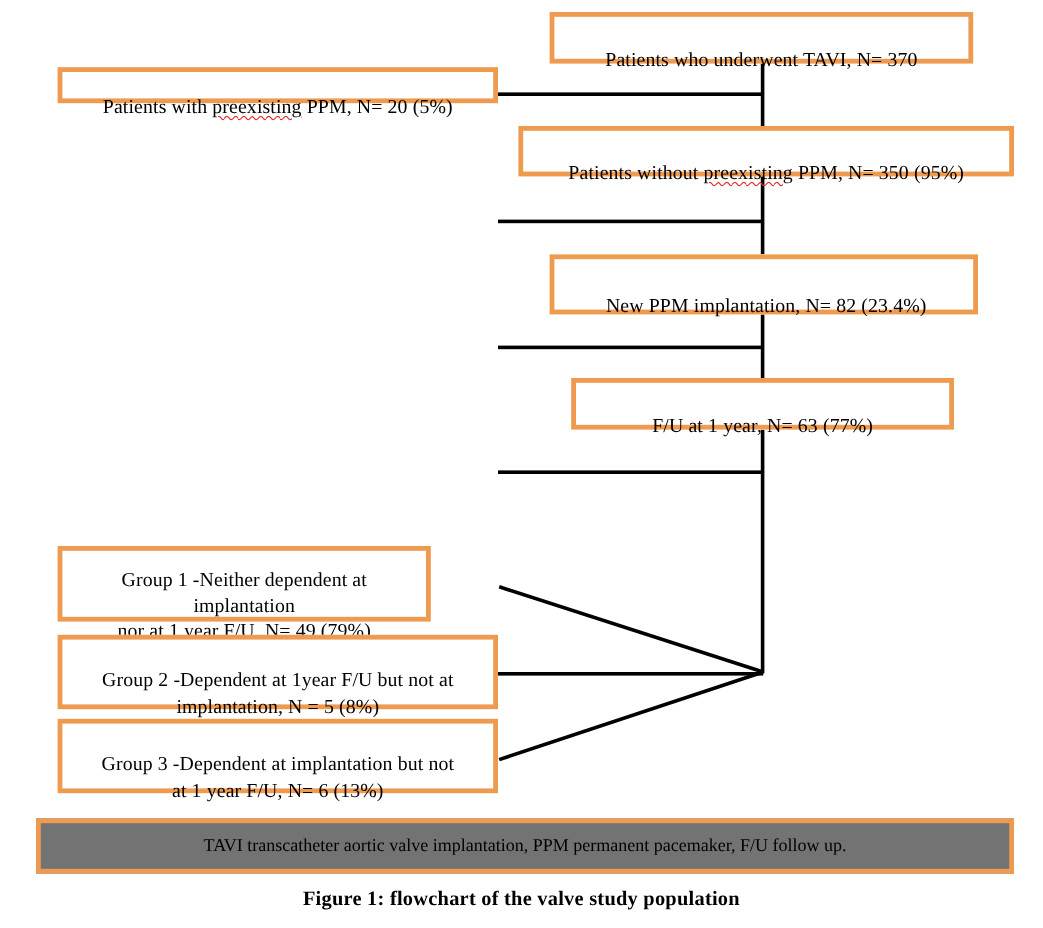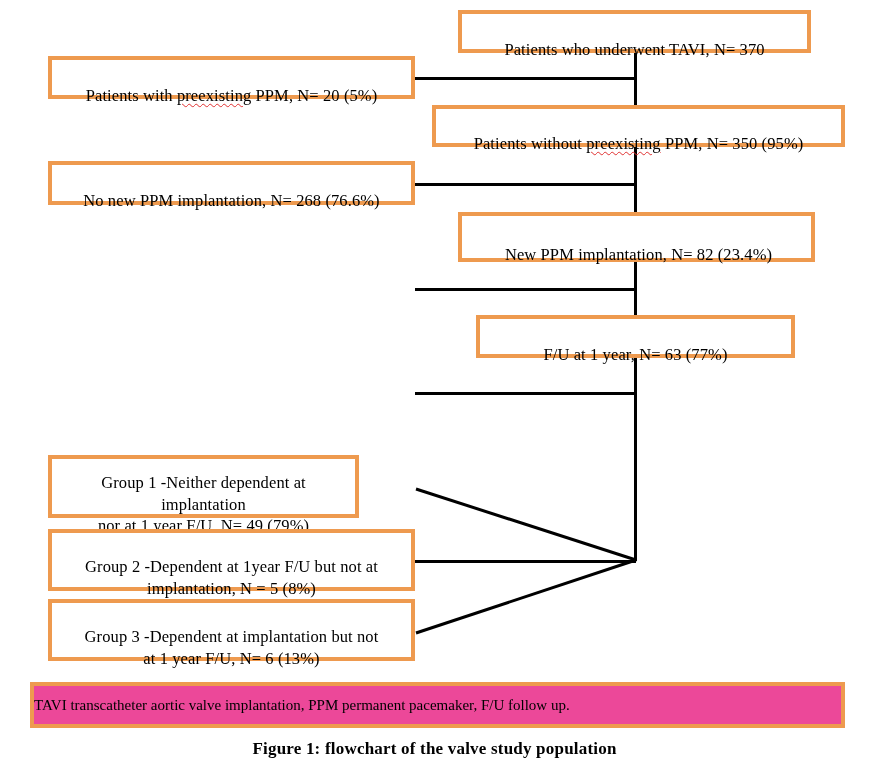--- a/index.html
+++ b/index.html
@@ -39,23 +39,24 @@
   .box .txt {
     display: block;
     width: 100%;
     white-space: pre-line;
     margin-top: 36px;
   }
   .legend-box {
     position: absolute;
     box-sizing: border-box;
     border: 4px solid #ee9a4f;
-    background: #ec4899;
+    background: #737373;
     display: flex;
     align-items: center;
+    justify-content: center;
     text-align: center;
     font-size: 15px;
     z-index: 3;
   }
 
   
   .misspell {
     text-decoration: underline wavy #e03131;
     text-decoration-thickness: 1px;
     text-underline-offset: 2px;
@@ -125,27 +126,24 @@
   </div>
 
   <div class="box" style="left:458px; top:212px; width:357px; height:50px;padding-left:12px;">
     <span class="txt">New PPM implantation, N= 82 (23.4%)</span>
   </div>
 
   <div class="box" style="left:476px; top:315px; width:319px; height:43px;">
     <span class="txt">F/U at 1 year, N= 63 (77%)</span>
   </div>
 
-  <div class="box" style="left:48px; top:56px; width:367px; height:43px;">
+  <div class="box" style="left:48px; top:56px; width:367px; height:30px;">
     <span class="txt"><span>Patients with </span><span class="misspell">preexisting</span><span> PPM, N= 20 (5%)</span></span>
   </div>
 
-  <div class="box" style="left:48px; top:161px; width:367px; height:44px;">
-    <span class="txt">No new PPM implantation, N= 268 (76.6%)</span>
-  </div>
 
 
 
   <div class="box" style="left:48px; top:455px; width:311px; height:63px;">
     <span class="txt">Group 1 -Neither dependent at implantation
 nor at 1 year F/U, N= 49 (79%)</span>
   </div>
 
   <div class="box" style="left:48px; top:529px; width:367px; height:62px;">
     <span class="txt">Group 2 -Dependent at 1year F/U but not at

